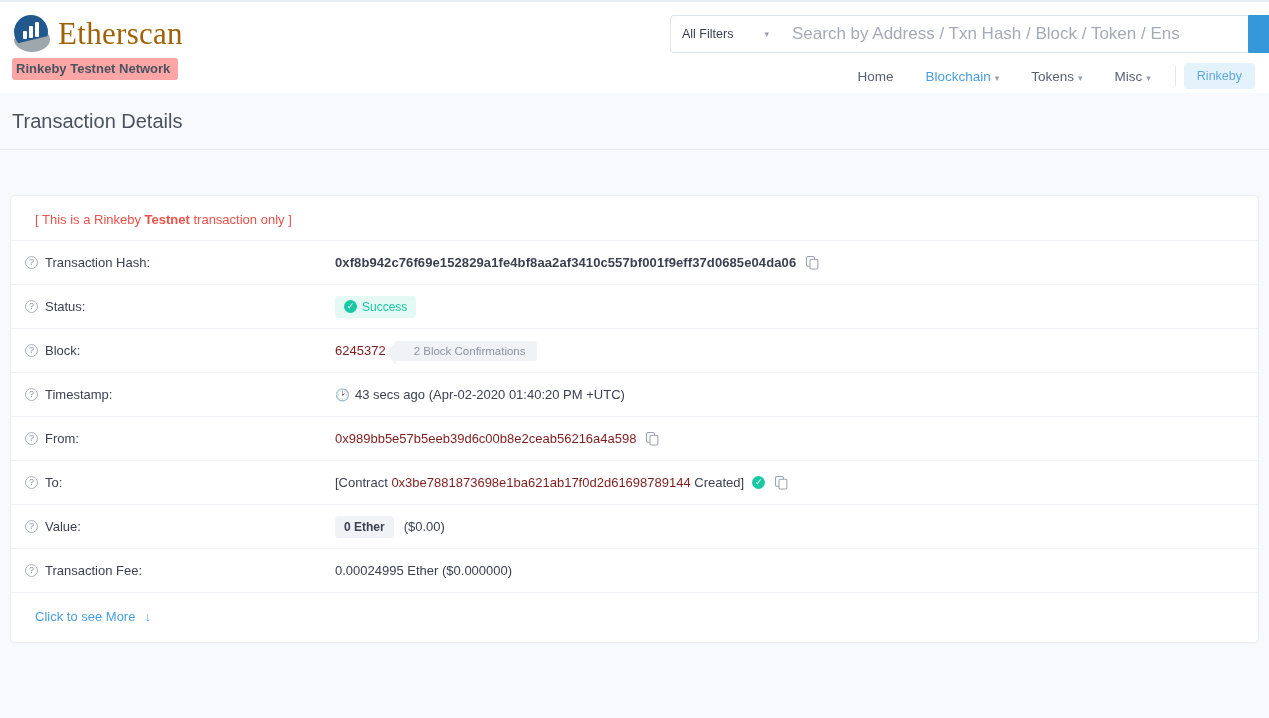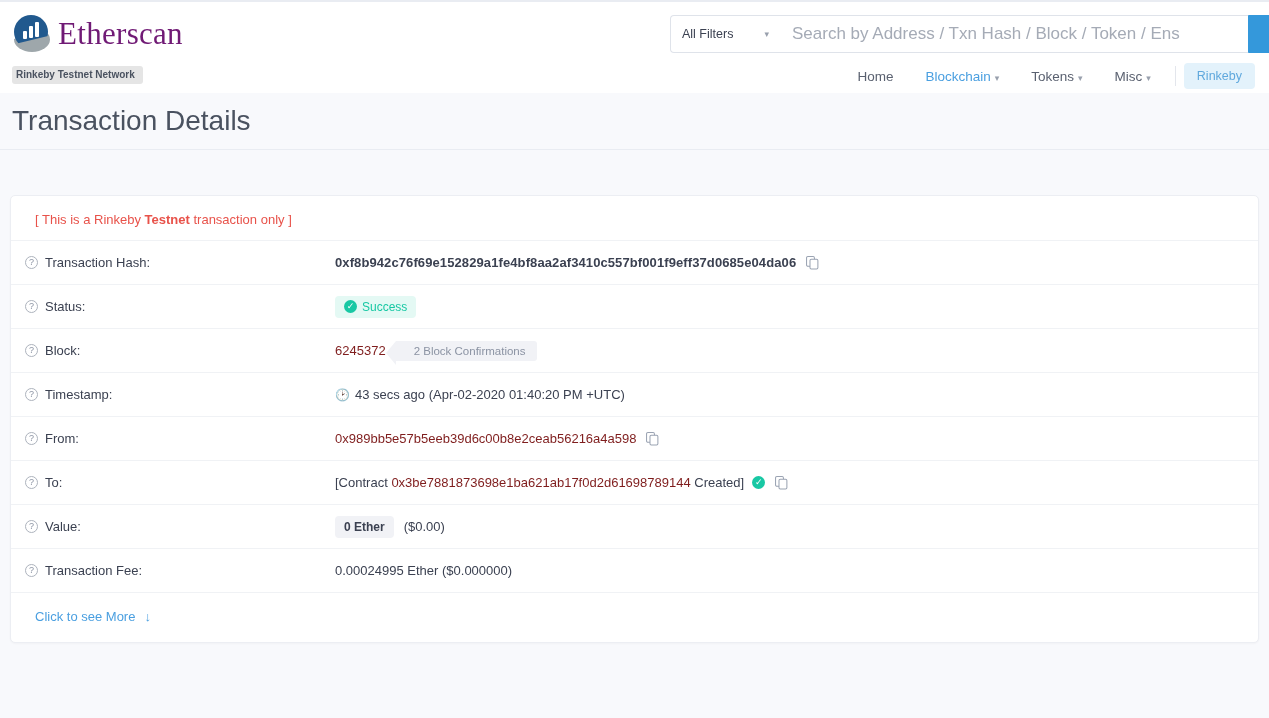--- a/index.html
+++ b/index.html
@@ -41,31 +41,31 @@
   }
   .logo-mark .bar {
     position: absolute; background: #ffffff; width: 4px; border-radius: 1px;
   }
   .logo-mark .b1 { left: 11px; top: 17px; height: 8px; }
   .logo-mark .b2 { left: 17px; top: 12px; height: 12px; }
   .logo-mark .b3 { left: 23px; top: 8px; height: 15px; }
   #logo-text {
     font-family: "Liberation Serif", serif;
     font-size: 31px;
-    color: #701a75;
+    color: #a16207;
     letter-spacing: .3px;
     margin-left: 6px;
   }
   #network-chip {
-    margin-top: 8px;
+    margin-top: 0;
     display: inline-block;
-    background: #e5e5e5;
+    background: #fca5a5;
     border-radius: 3px;
     padding: 3px 8px 4px 4px;
-    font-size: 10px;
+    font-size: 13px;
     font-weight: bold;
     color: #4a5260;
   }
 
   
   #search-wrap {
     position: absolute; left: 670px; top: 13px;
     display: flex; height: 38px; width: 636px;
   }
   #filters-btn {
@@ -102,21 +102,21 @@
     background: #e3f2fb; color: #5fa8dd; border-radius: 4px;
     padding: 6px 13px; font-size: 12.5px; cursor: pointer;
   }
 
   
   #title-band {
     background: #f8f9fc; height: 57px; padding: 0 12px;
     display: flex; align-items: center;
     border-bottom: 1px solid #e9ecf2;
   }
-  #page-title { font-size: 28px; color: #4a5260; font-weight: normal; }
+  #page-title { font-size: 20px; color: #4a5260; font-weight: normal; }
 
   
   #card {
     position: absolute; left: 10px; top: 195px;
     width: 1249px;
     background: #fff;
     border: 1px solid #eceef3;
     border-radius: 5px;
     box-shadow: 0 1px 2px rgba(0,0,0,.03);
   }

